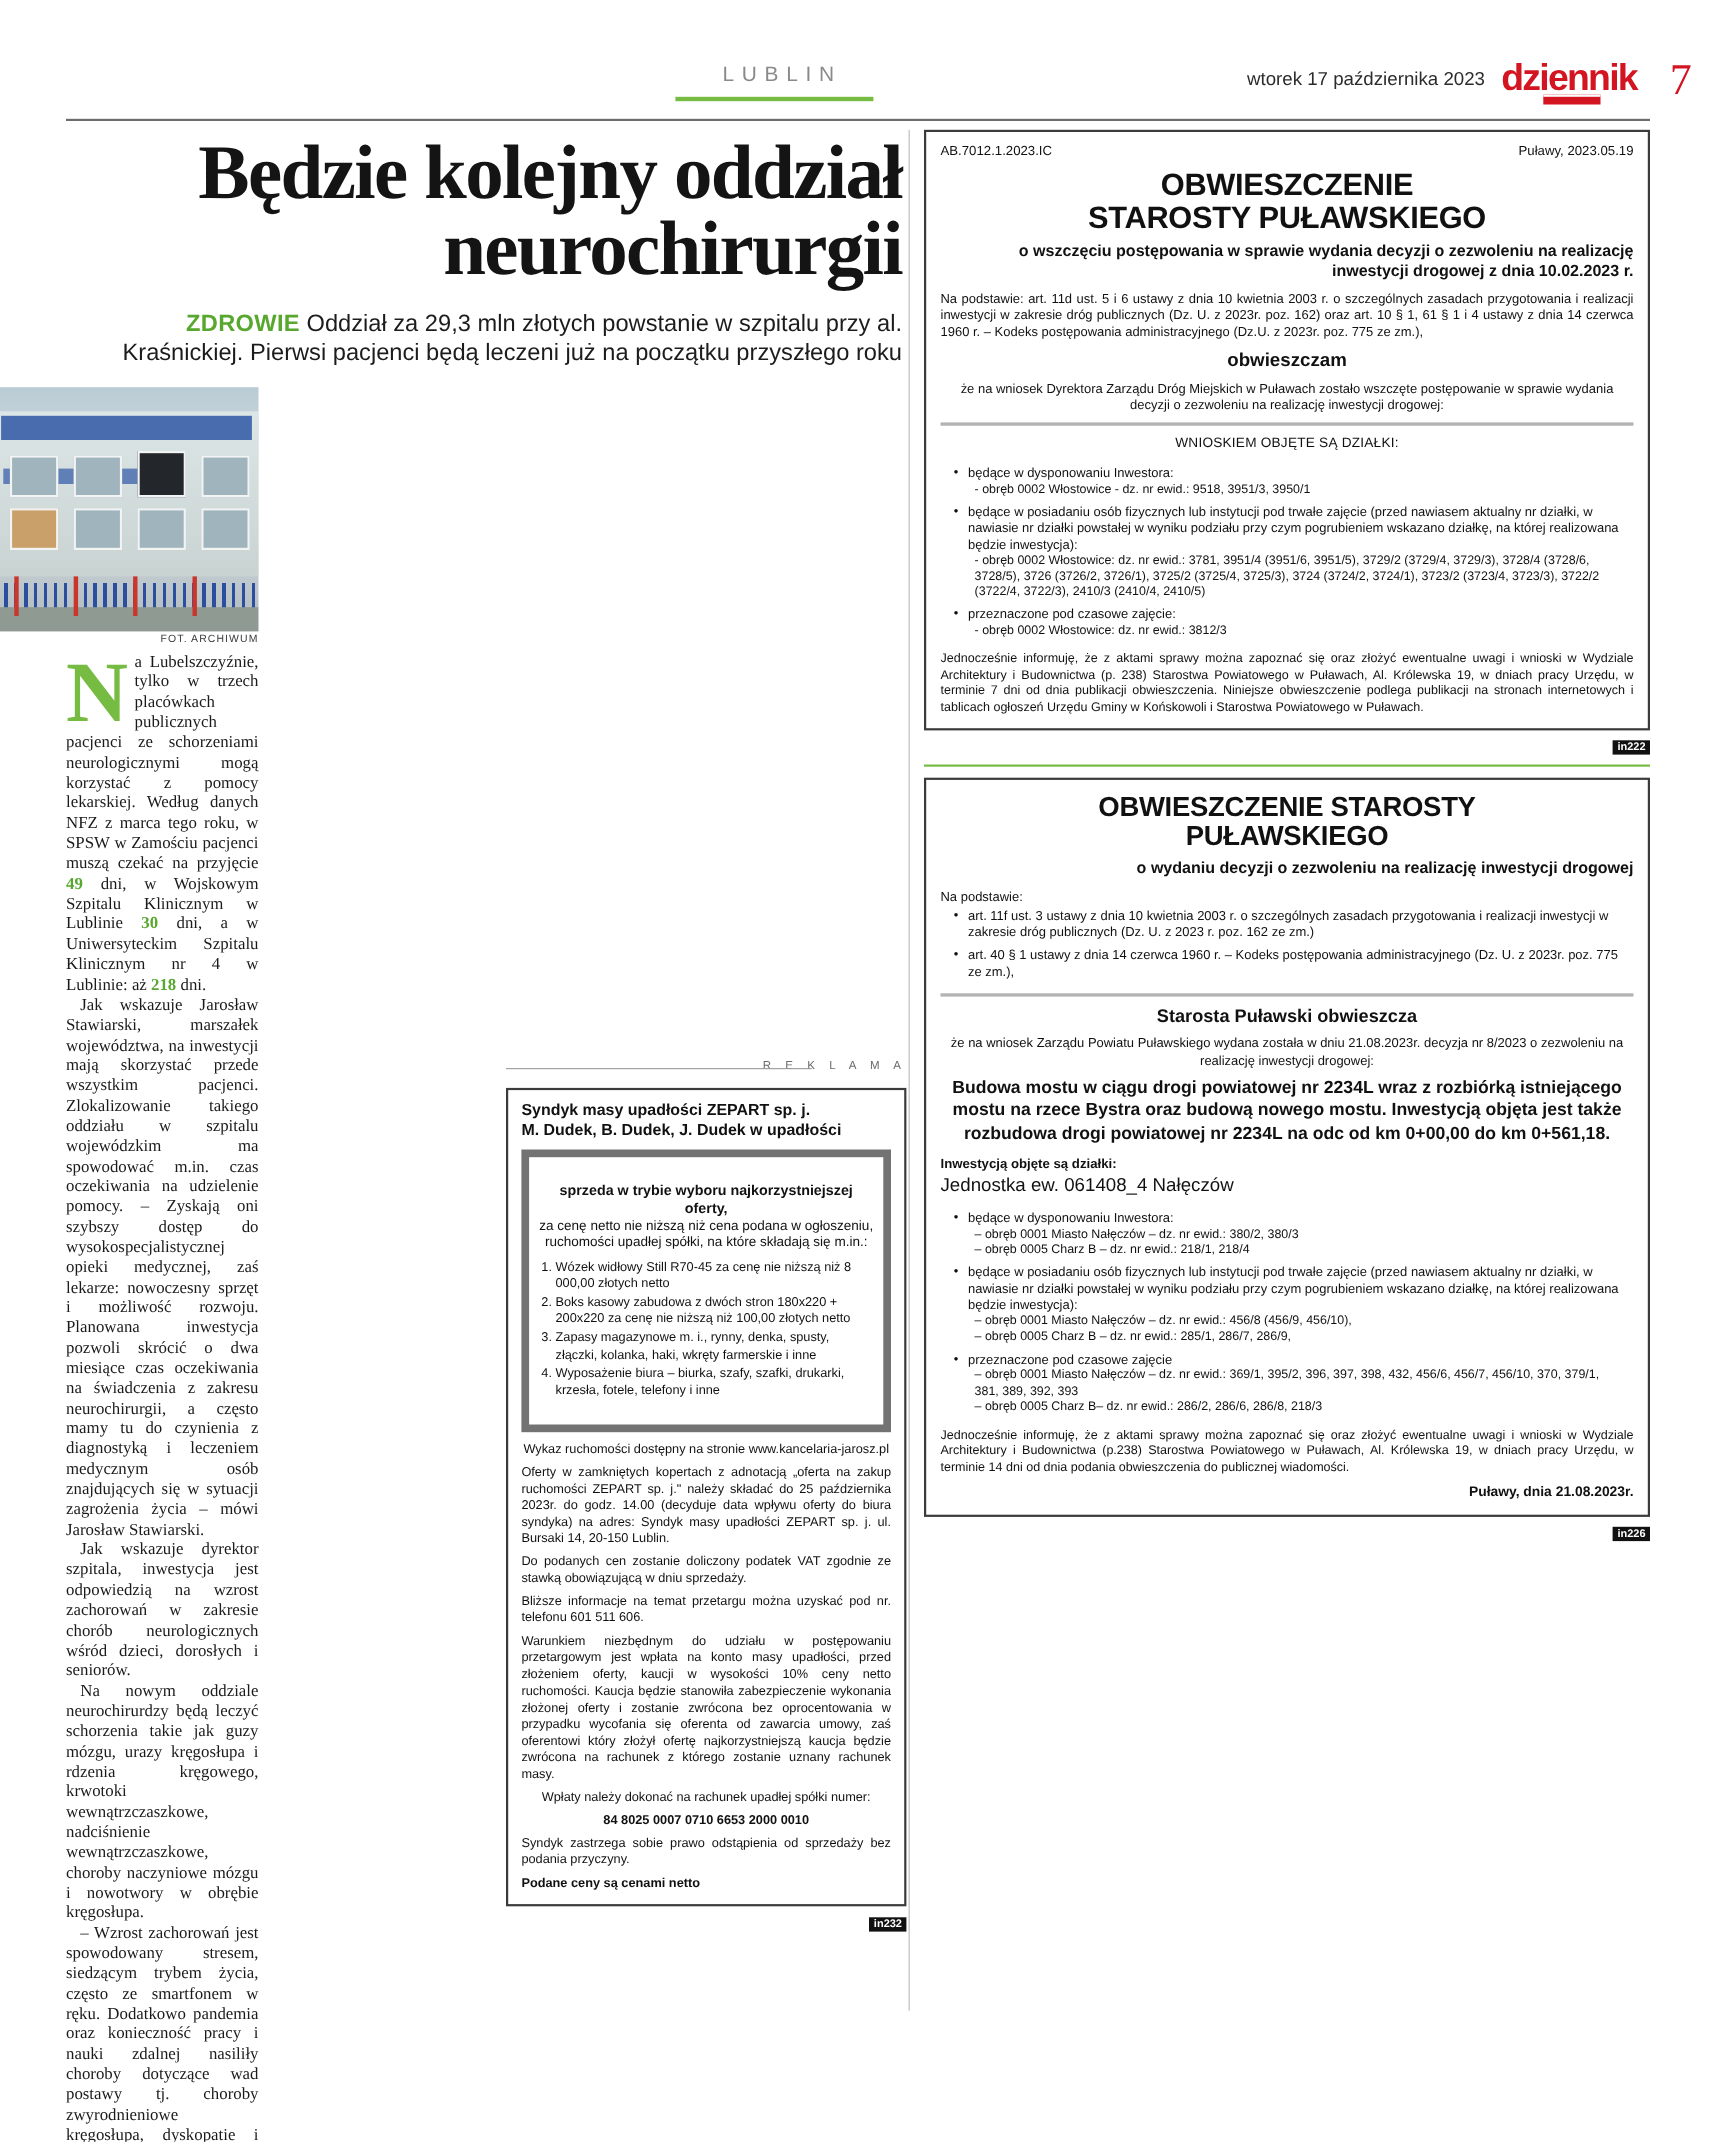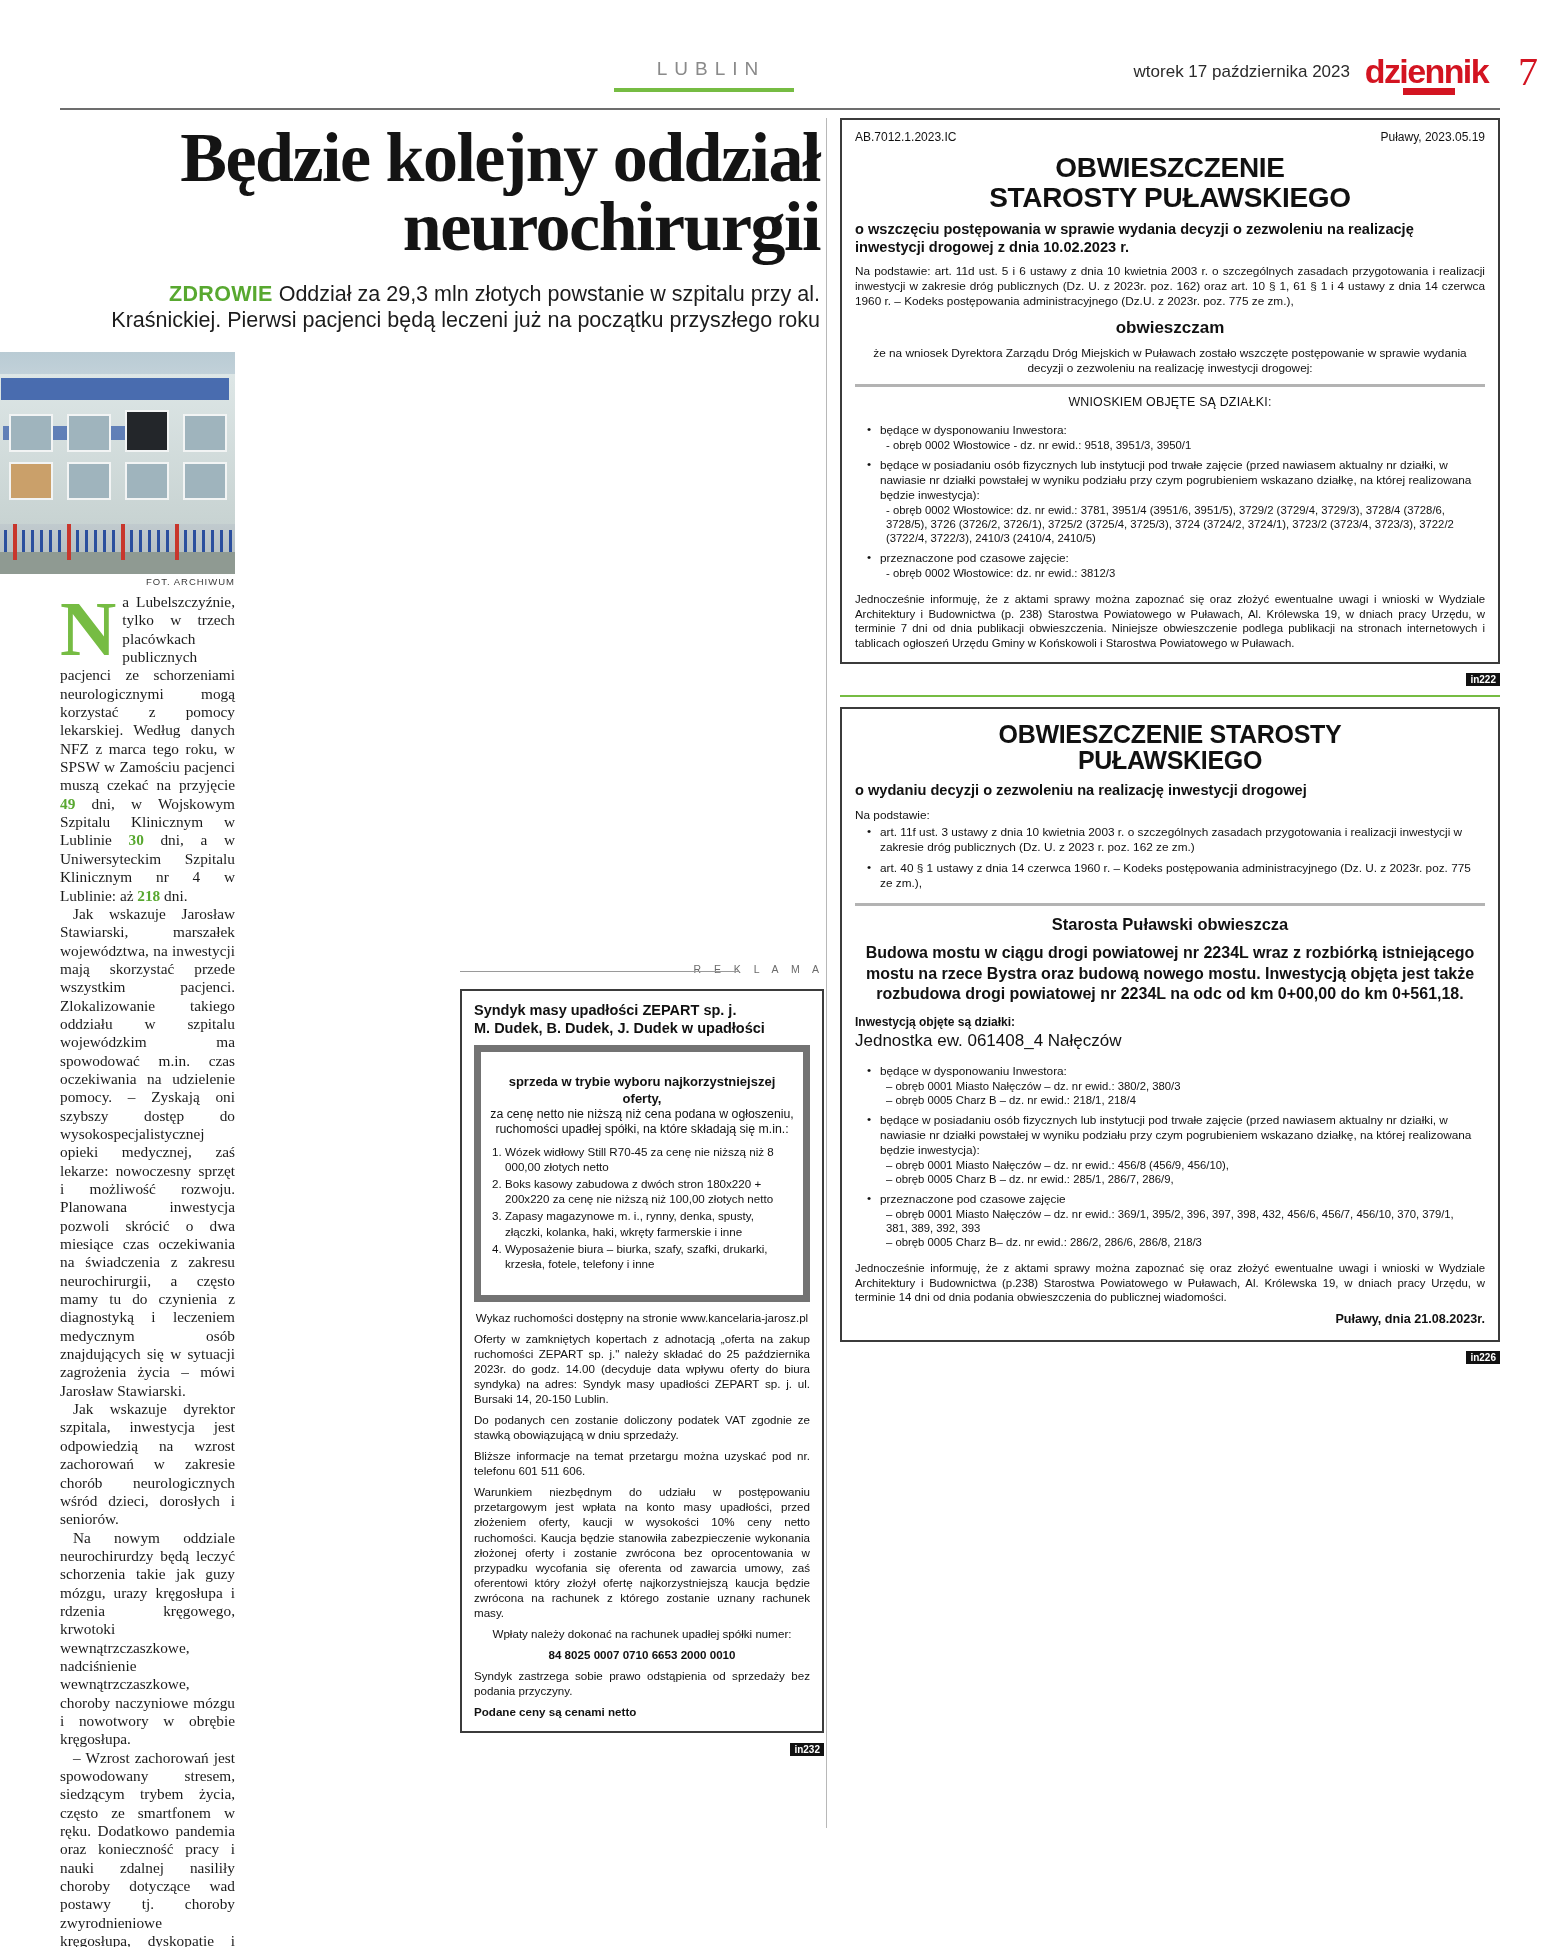--- a/index.html
+++ b/index.html
@@ -144,21 +144,21 @@
   
   .notice{
     border:2px solid #3b3b3b;
     padding:10px 13px 12px 13px;
     font-family:"Liberation Sans",sans-serif;
     font-size:11.8px;line-height:1.27;color:#111;box-sizing:border-box;
   }
   .n-topline{display:flex;justify-content:space-between;font-size:12px;margin-bottom:8px;}
   .n-h1{text-align:center;font-weight:bold;font-size:28px;line-height:1.05;letter-spacing:-0.3px;margin:2px 0 8px 0;}
   .n-h1.small{font-size:25px;}
-  .n-h2{text-align:left;font-weight:bold;font-size:14.6px;line-height:1.24;margin-bottom:8px;}
+  .n-h2{text-align:right;font-weight:bold;font-size:14.6px;line-height:1.24;margin-bottom:8px;}
   .n-body{text-align:justify;margin-bottom:8px;}
   .n-decl{text-align:center;font-weight:bold;font-size:17px;margin:6px 0 7px 0;}
   .n-para{text-align:center;margin-bottom:8px;line-height:1.3;}
   .n-quote{text-align:center;font-weight:bold;font-size:16px;line-height:1.28;margin:8px 4px 10px 4px;}
   .n-sep{height:3px;background:#b3b3b3;margin:8px 0;}
   .n-caps{text-align:center;font-size:12.4px;margin-bottom:5px;letter-spacing:.2px;}
   .n-ul{list-style:none;margin:12px;padding:0;}
   .n-ul>li{position:relative;padding-left:13px;margin-bottom:6px;}
   .n-ul>li:before{content:"•";position:absolute;left:0;top:-1px;}
   .n-ul .sub{display:block;padding-left:6px;font-size:11.3px;line-height:1.25;}
@@ -315,20 +315,21 @@
         <div>PUŁAWSKIEGO</div>
       </div>
       <div class="n-h2">o wydaniu decyzji o zezwoleniu na realizację inwestycji drogowej</div>
       <div>Na podstawie:</div>
       <ul class="n-ul" style="margin-top:3px;">
         <li>art. 11f ust. 3 ustawy z dnia 10 kwietnia 2003 r. o szczególnych zasadach przygotowania i realizacji inwestycji w zakresie dróg publicznych (Dz. U. z 2023 r. poz. 162 ze zm.)</li>
         <li>art. 40 § 1 ustawy z dnia 14 czerwca 1960 r. – Kodeks postępowania administracyjnego (Dz. U. z 2023r. poz. 775 ze zm.),</li>
       </ul>
       <div class="n-sep"></div>
       <div class="n-h3">Starosta Puławski obwieszcza</div>
+      <div class="n-para">że na wniosek Zarządu Powiatu Puławskiego wydana została w dniu 21.08.2023r. decyzja nr 8/2023 o zezwoleniu na realizację inwestycji drogowej:</div>
       <div class="n-quote">Budowa mostu w ciągu drogi powiatowej nr 2234L wraz z rozbiórką istniejącego mostu na rzece Bystra oraz budową nowego mostu. Inwestycją objęta jest także rozbudowa drogi powiatowej nr 2234L na odc od km 0+00,00 do km 0+561,18.</div>
       <div class="n-label">Inwestycją objęte są działki:</div>
       <div style="font-size:17px;margin-bottom:2px;">Jednostka ew. 061408_4 Nałęczów</div>
       <ul class="n-ul">
         <li>
           <span>będące w dysponowaniu Inwestora:</span>
           <span class="sub" style="white-space:pre-line;">– obręb 0001 Miasto Nałęczów – dz. nr ewid.: 380/2, 380/3
 – obręb 0005 Charz B – dz. nr ewid.: 218/1, 218/4</span>
         </li>
         <li>

